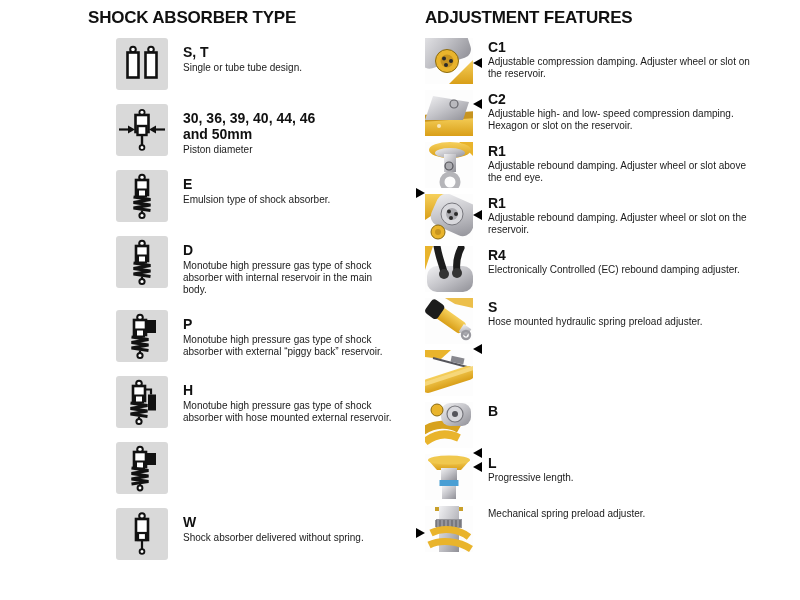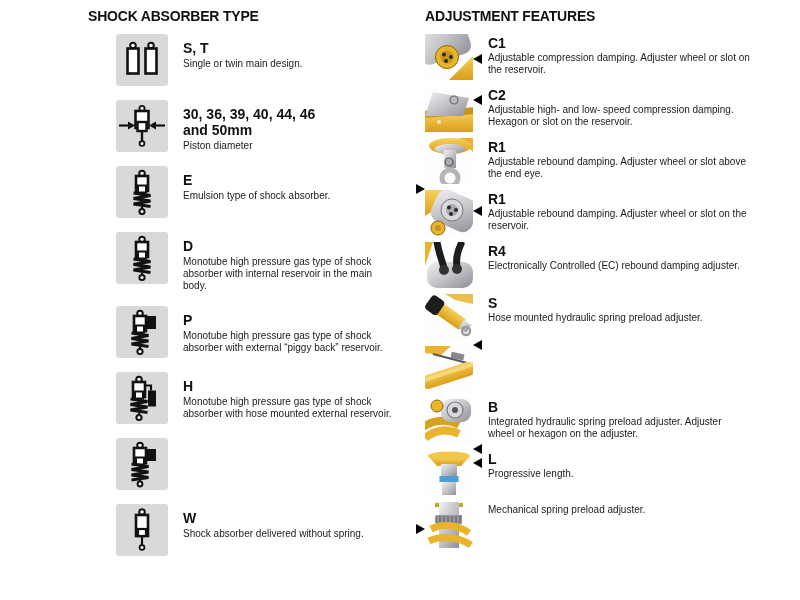--- a/index.html
+++ b/index.html
@@ -4,21 +4,21 @@
 <style>
   html,body{margin:0;padding:0;}
   body{
     width:800px;height:600px;background:#ffffff;position:relative;overflow:hidden;
     font-family:"Liberation Sans", sans-serif;color:#111;
     -webkit-font-smoothing:antialiased;
   }
   .col{position:absolute;top:8px;}
   #left-col{left:88px;width:310px;}
   #right-col{left:425px;width:330px;}
-  .header{font-size:14px;font-weight:bold;margin:0 0 10px 0;letter-spacing:-0.2px;}
+  .header{font-size:17px;font-weight:bold;margin:0 0 10px 0;letter-spacing:-0.2px;}
   
   .lrow{display:flex;margin-bottom:14px;padding-left:28px;}
   .iconbox{width:52px;height:52px;background:#d9d9d9;border-radius:3px;flex:none;
     display:flex;align-items:center;justify-content:center;}
   .iconbox svg{width:52px;height:52px;display:block;}
   .ltxt{margin-left:15px;padding-top:6px;width:232px;}
   .code{font-size:14px;font-weight:bold;line-height:16px;white-space:pre-line;margin-bottom:2px;}
   .desc{font-size:10px;line-height:12px;color:#1a1a1a;}
   
   .rrow{display:flex;margin-bottom:6px;}
@@ -64,21 +64,21 @@
     <div class="iconbox">
       <svg viewBox="0 0 52 52">
         <circle cx="17" cy="11.5" r="2.8" fill="#fff" stroke="#111" stroke-width="2"></circle>
         <rect x="11.5" y="14.5" width="11" height="25" fill="#fff" stroke="#111" stroke-width="2.6"></rect>
         <circle cx="35" cy="11.5" r="2.8" fill="#fff" stroke="#111" stroke-width="2"></circle>
         <rect x="29.5" y="14.5" width="11" height="25" fill="#fff" stroke="#111" stroke-width="2.6"></rect>
       </svg>
     </div>
     <div class="ltxt">
       <div class="code">S, T</div>
-      <div class="desc">Single or twin main design.</div>
+      <div class="desc">Single or tube tube design.</div>
     </div>
   </div>
 
   <div class="lrow">
     <div class="iconbox">
       <svg viewBox="0 0 52 52">
         <circle cx="26" cy="8.5" r="2.6" fill="#fff" stroke="#111" stroke-width="1.8"></circle>
         <rect x="19.5" y="11" width="13" height="17" fill="#fff" stroke="#111" stroke-width="2.6"></rect>
         <rect x="21.5" y="22" width="9" height="9" fill="#fff" stroke="#111" stroke-width="2.4"></rect>
         <line x1="26" y1="31" x2="26" y2="42" stroke="#111" stroke-width="2.4"></line>
@@ -338,21 +338,20 @@
           <path d="M-2 29 C10 21, 24 21, 34 27" stroke="#d7a21e" stroke-width="8" fill="none"></path>
           <rect x="16" y="1" width="30" height="23" rx="9" fill="url(#gSilver)"></rect>
           <circle cx="30" cy="12" r="8" fill="#d8d8dc" stroke="#77777d" stroke-width="1.2"></circle>
           <circle cx="30" cy="12" r="3" fill="#55555b"></circle>
           <circle cx="12" cy="8" r="6" fill="#e9b42c" stroke="#8a6a10" stroke-width="1"></circle>
         </svg>
         <span class="arrow arrow-right"></span>
       </div>
       <div class="rtxt">
         <div class="code">B</div>
-        <div class="desc">Integrated hydraulic spring preload adjuster. Adjuster wheel or hexagon on the adjuster.</div>
       </div>
     </div>
 
     <div class="rrow">
       <div class="photo">
         <svg viewBox="0 0 48 46">
           <path d="M3 6 L45 6 L36 16 L12 16 Z" fill="url(#gGold)"></path>
           <ellipse cx="24" cy="6" rx="21" ry="4.5" fill="#f0c84e"></ellipse>
           <rect x="16" y="14" width="16" height="12" fill="url(#gSilver)"></rect>
           <rect x="14.5" y="26" width="19" height="6" fill="#4a9fd4"></rect>

